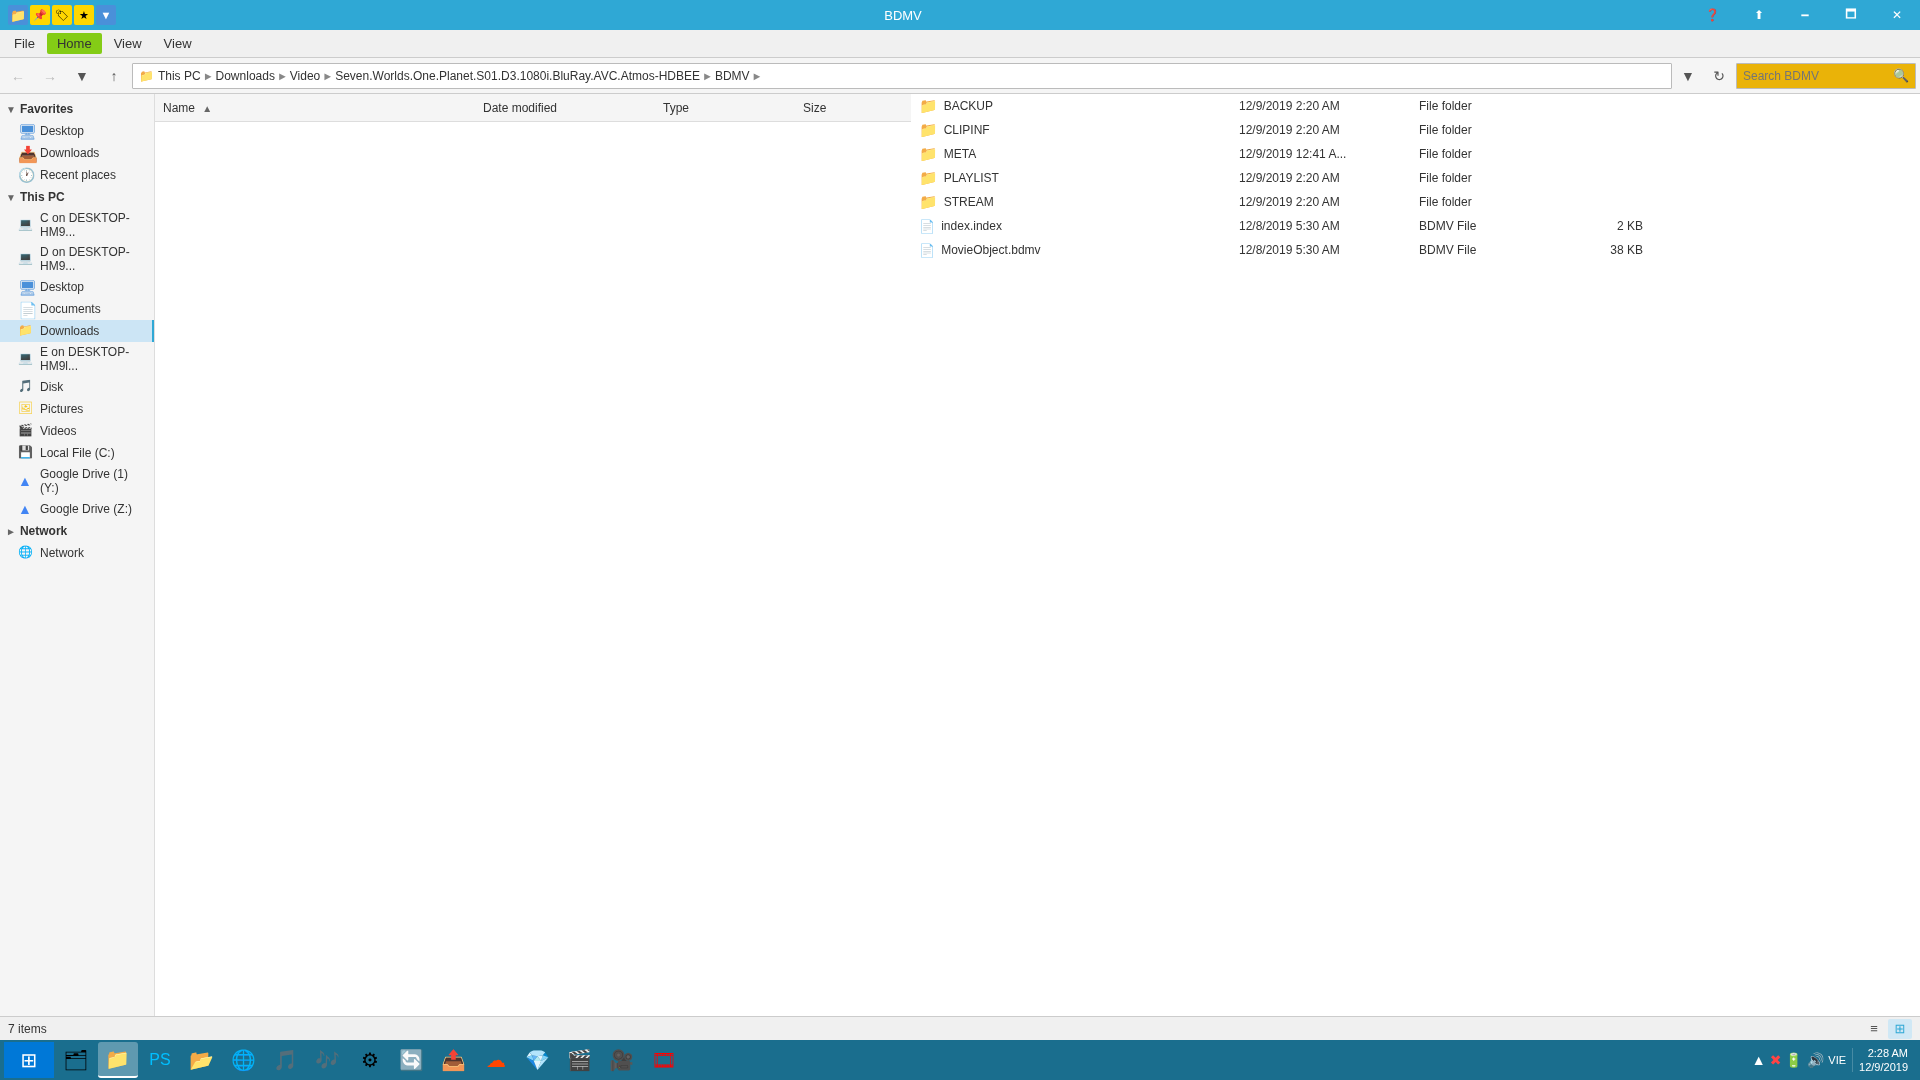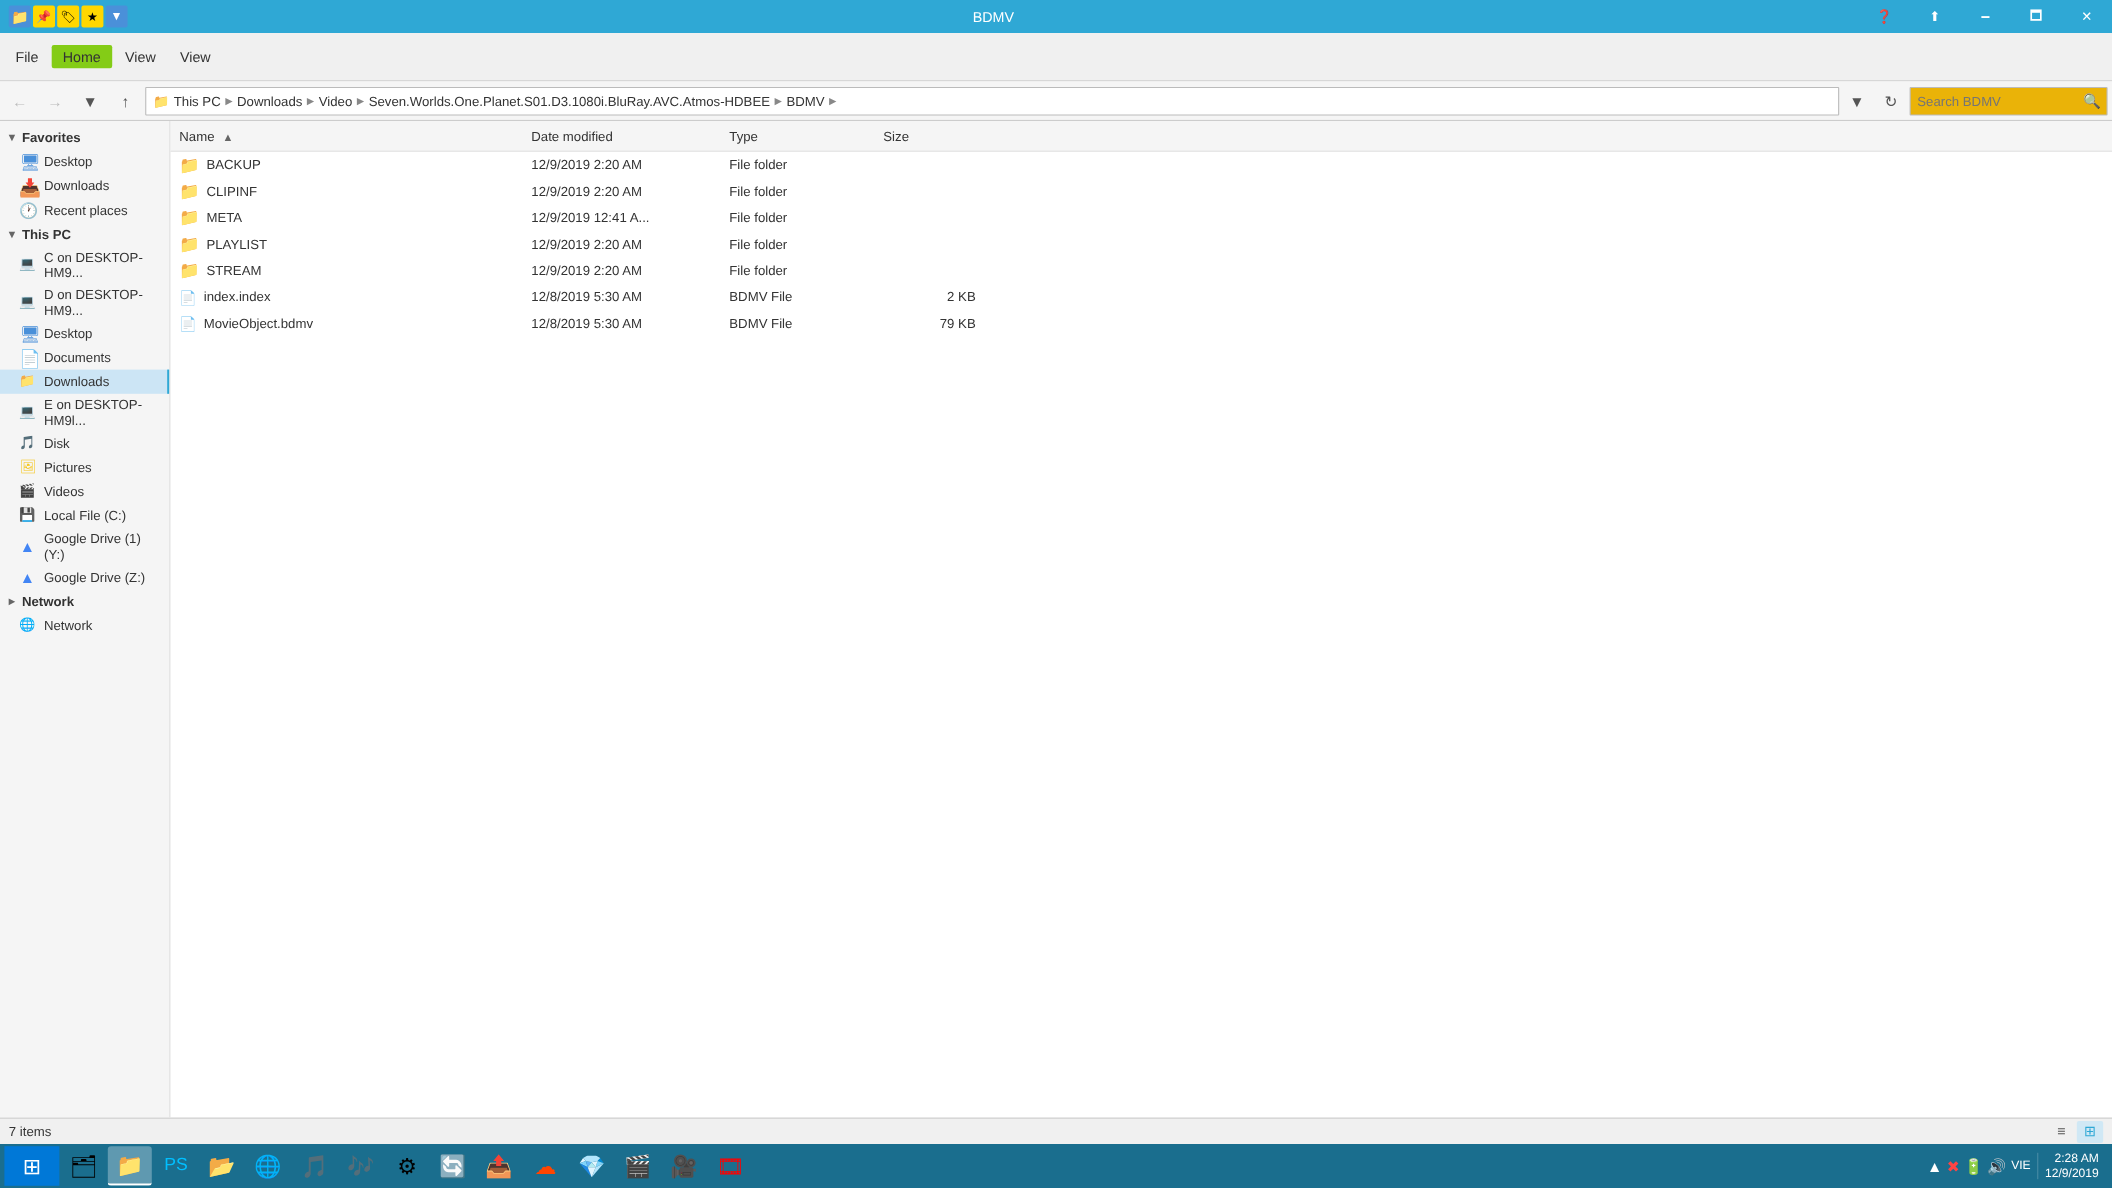--- a/index.html
+++ b/index.html
@@ -22,21 +22,21 @@
     }
     #title-bar .window-title { flex: 1; text-align: center; color: white; font-size: 13px; font-weight: 400; }
     #title-bar .window-controls { display: flex; }
     #title-bar .win-btn {
       width: 46px; height: 30px; display: flex; align-items: center; justify-content: center;
       color: white; font-size: 12px; cursor: pointer; background: transparent;
     }
 
     
     #menu-bar {
-      height: 44px;
+      height: 28px;
       background: #f0f0f0;
       display: flex;
       align-items: center;
       border-bottom: 1px solid #ccc;
       padding: 0 4px;
       gap: 2px;
     }
     #menu-bar .menu-item {
       padding: 3px 10px;
       cursor: pointer;
@@ -114,21 +114,21 @@
 
     
     .icon-folder { color: #f5c518; font-size: 16px; }
     .icon-desktop { color: #4a90d9; font-size: 15px; }
     .icon-recent { color: #4a90d9; font-size: 14px; }
 
     
     #content {
       flex: 1;
       display: flex;
-      flex-direction: column;
+      flex-direction: row;
       overflow: hidden;
     }
     #file-list-header {
       display: flex;
       align-items: center;
       border-bottom: 1px solid #ddd;
       background: #f5f5f5;
       padding: 0 8px;
       height: 28px;
     }
@@ -424,21 +424,21 @@
       <div class="file-cell type">BDMV File</div>
       <div class="file-cell size">2 KB</div>
     </div>
         <div class="file-row">
       <div class="file-cell name">
         <span class="file-icon-bdmv">📄</span>
         <span>MovieObject.bdmv</span>
       </div>
       <div class="file-cell date">12/8/2019 5:30 AM</div>
       <div class="file-cell type">BDMV File</div>
-      <div class="file-cell size">79 KB</div>
+      <div class="file-cell size">38 KB</div>
     </div>
       </div>
   </div>
 </div>
 
 <div id="status-bar">
   <span class="status-text">7 items</span>
   <div class="view-btns">
     <div class="view-btn">≡</div>
     <div class="view-btn active">⊞</div>

